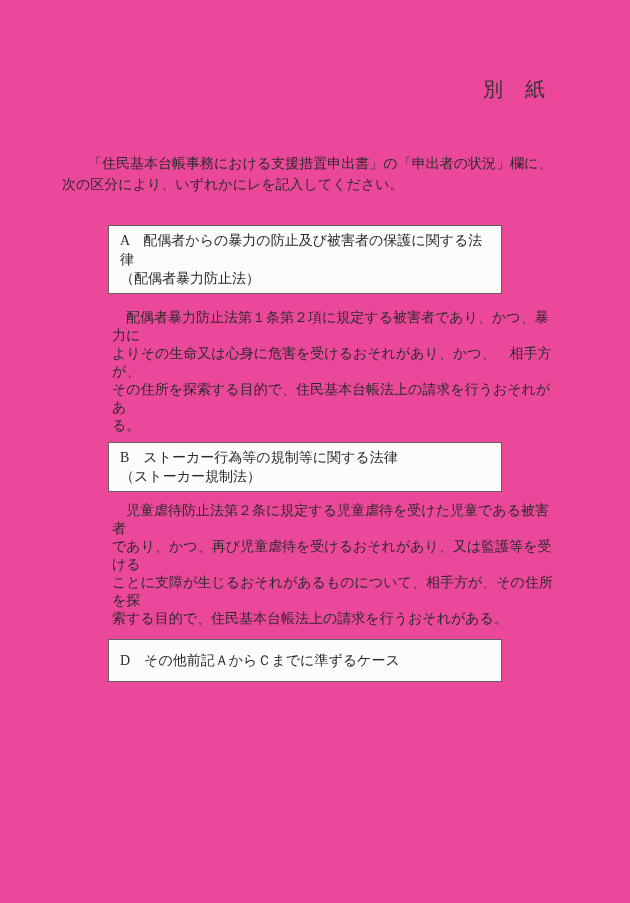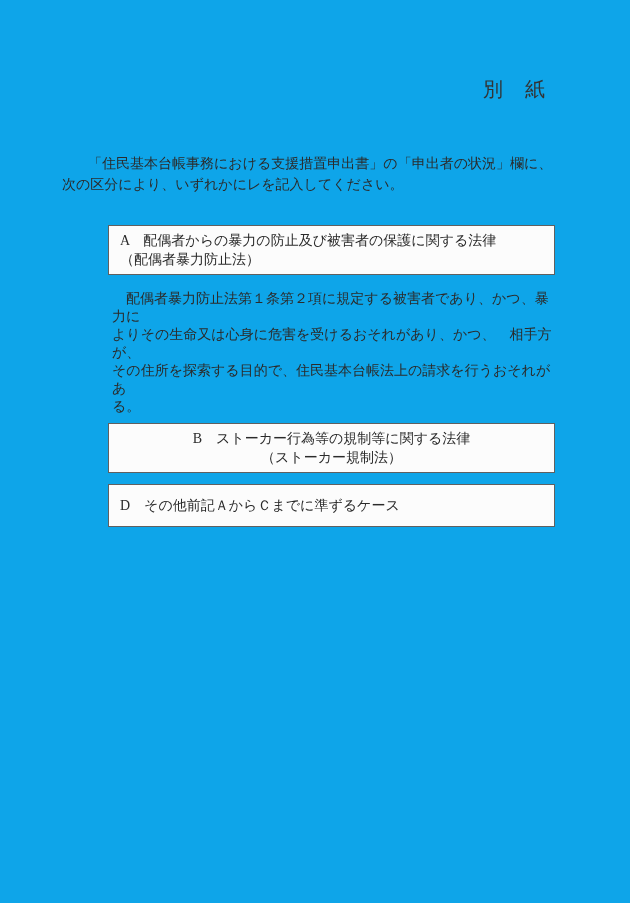--- a/index.html
+++ b/index.html
@@ -4,21 +4,21 @@
 <style>
   html, body {
     margin: 0;
     padding: 0;
     background: #fcfcfc;
   }
   .page {
     position: relative;
     width: 630px;
     height: 903px;
-    background: #0ea5e9;
+    background: #ec4899;
     color: #262626;
     font-family: "Liberation Serif", "DejaVu Serif", serif;
     font-size: 14px;
     overflow: hidden;
   }
   .doc-title {
     margin: 0;
     padding-top: 76px;
     padding-right: 84px;
     text-align: right;
@@ -30,33 +30,33 @@
   }
   .intro {
     margin: 51px 58px 0 62px;
     line-height: 21px;
     text-indent: 26px;
     color: #2b2b2b;
   }
   .law-box {
     box-sizing: border-box;
     margin-left: 108px;
-    width: 447px;
+    width: 394px;
     border: 1px solid #606060;
     padding: 5px 11px;
     line-height: 19px;
     background: #fcfcfc;
     color: #2b2b2b;
   }
   .law-box.single-line {
     padding-top: 11px;
     padding-bottom: 11px;
   }
   .box-a { margin-top: 30px; }
-  .box-b { margin-top: 7px; text-align: center; }
+  .box-b { margin-top: 7px; }
   .box-c { margin-top: 6px; }
   .box-d { margin-top: 11px; }
   .body-para {
     margin: 0 60px 0 112px;
     width: 443px;
     line-height: 18px;
     text-indent: 14px;
     color: #2b2b2b;
     font-family: Liberation Serif, serif;
   }
@@ -74,16 +74,17 @@
   <p class="intro">「住民基本台帳事務における支援措置申出書」の「申出者の状況」欄に、<br>次の区分により、いずれかにレを記入してください。</p>
 
   <div class="law-box box-a">A　配偶者からの暴力の防止及び被害者の保護に関する法律<br>（配偶者暴力防止法）</div>
 
   <p class="body-para para-a">配偶者暴力防止法第１条第２項に規定する被害者であり、かつ、暴力に<br>よりその生命又は心身に危害を受けるおそれがあり、かつ、　相手方が、<br>その住所を探索する目的で、住民基本台帳法上の請求を行うおそれがあ<br>る。</p>
 
   <div class="law-box box-b">B　ストーカー行為等の規制等に関する法律<br>（ストーカー規制法）</div>
 
 
 
+  <p class="body-para para-c">児童虐待防止法第２条に規定する児童虐待を受けた児童である被害者<br>であり、かつ、再び児童虐待を受けるおそれがあり、又は監護等を受ける<br>ことに支障が生じるおそれがあるものについて、相手方が、その住所を探<br>索する目的で、住民基本台帳法上の請求を行うおそれがある。</p>
 
   <div class="law-box box-d single-line">D　その他前記ＡからＣまでに準ずるケース</div>
 
 </div>
 
 </body></html>

